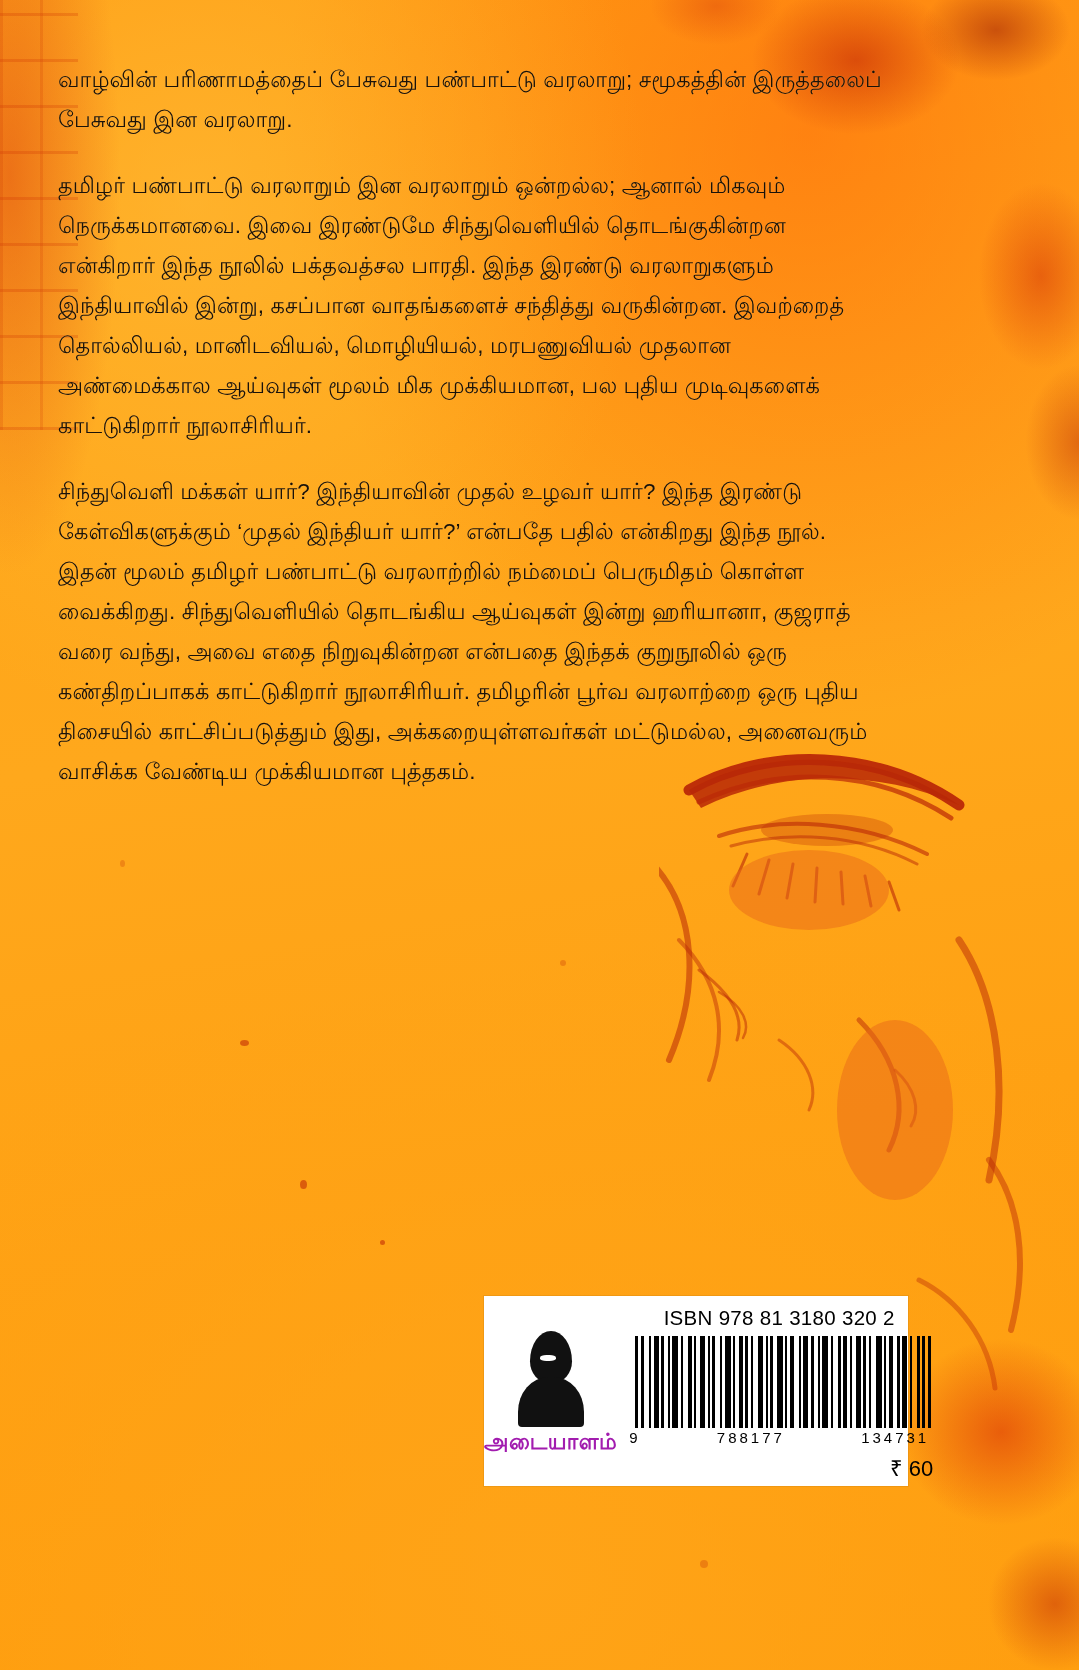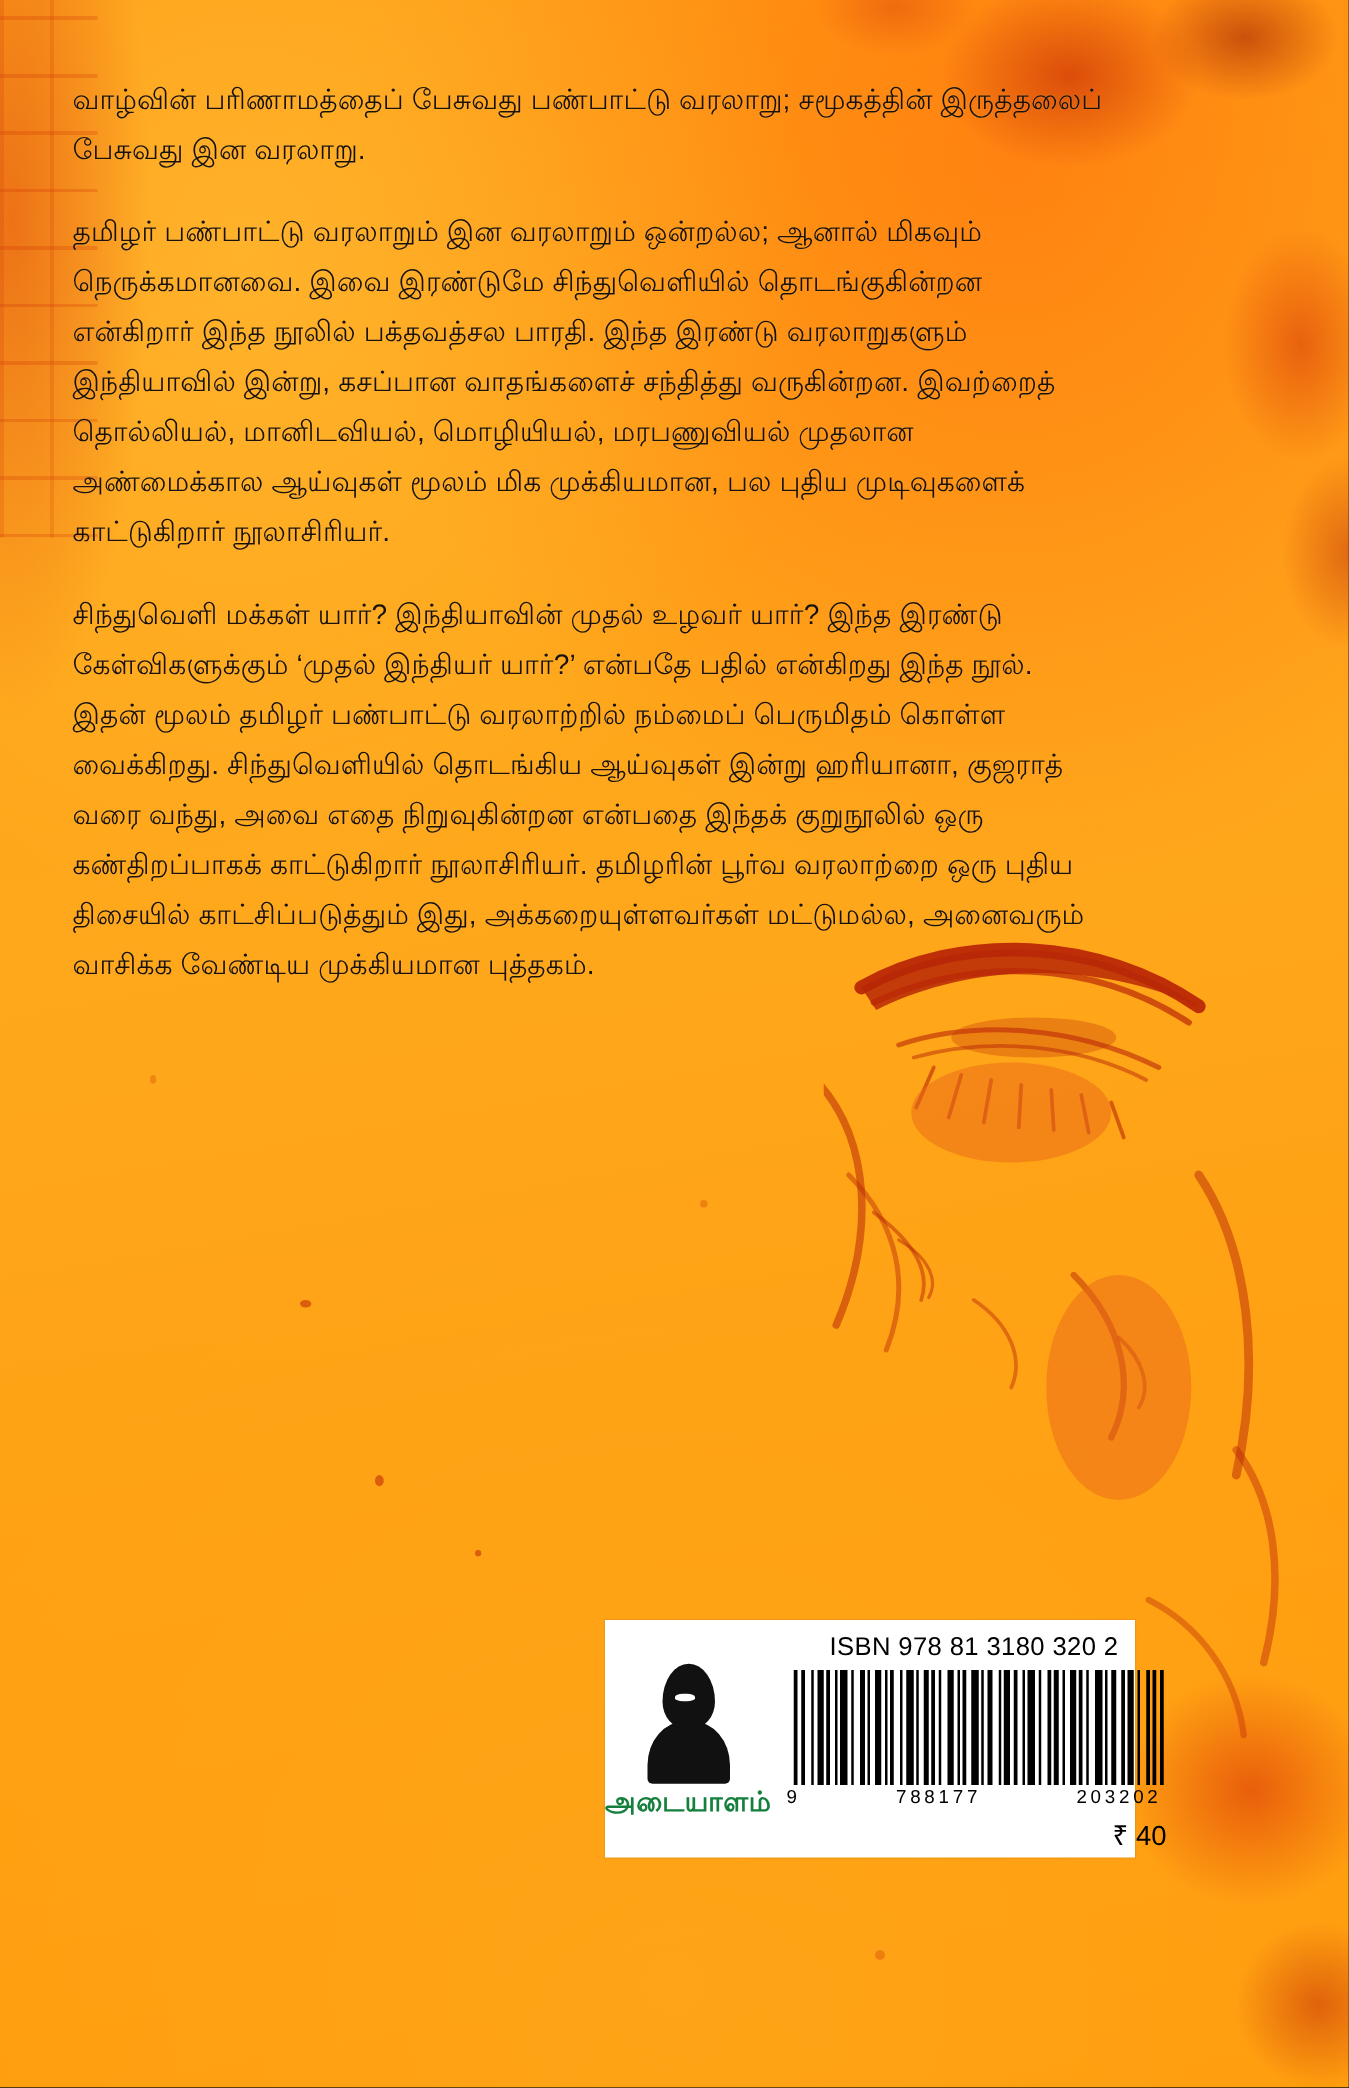--- a/index.html
+++ b/index.html
@@ -129,21 +129,21 @@
   .logo-eye {
     position: absolute;
     left: 24px; top: 26px;
     width: 16px; height: 6px;
     background: #ffffff;
     border-radius: 40%;
   }
   .logo-name {
     margin-top: 4px;
     font-size: 22px;
-    color: #15803d;
+    color: #a21caf;
     font-weight: 700;
     letter-spacing: 0.5px;
     white-space: nowrap;
   }
   .barcode-area {
     flex: 1;
     position: relative;
     padding: 10px 12px 6px 6px;
     box-sizing: border-box;
     display: flex;
@@ -349,20 +349,20 @@
         <div class="bar" style="width:3px"></div>
           <div class="bar-space" style="width:2px"></div>
         <div class="bar" style="width:3px"></div>
           <div class="bar-space" style="width:3px"></div>
         <div class="bar" style="width:3px"></div>
       </div>
 
       <div class="barcode-digits">
         <span>9</span>
         <span>788177</span>
-        <span>203202</span>
+        <span>134731</span>
       </div>
 
-      <div class="price">₹ 40</div>
+      <div class="price">₹ 60</div>
     </div>
   </div>
 
 </div>
 
 </body></html>

